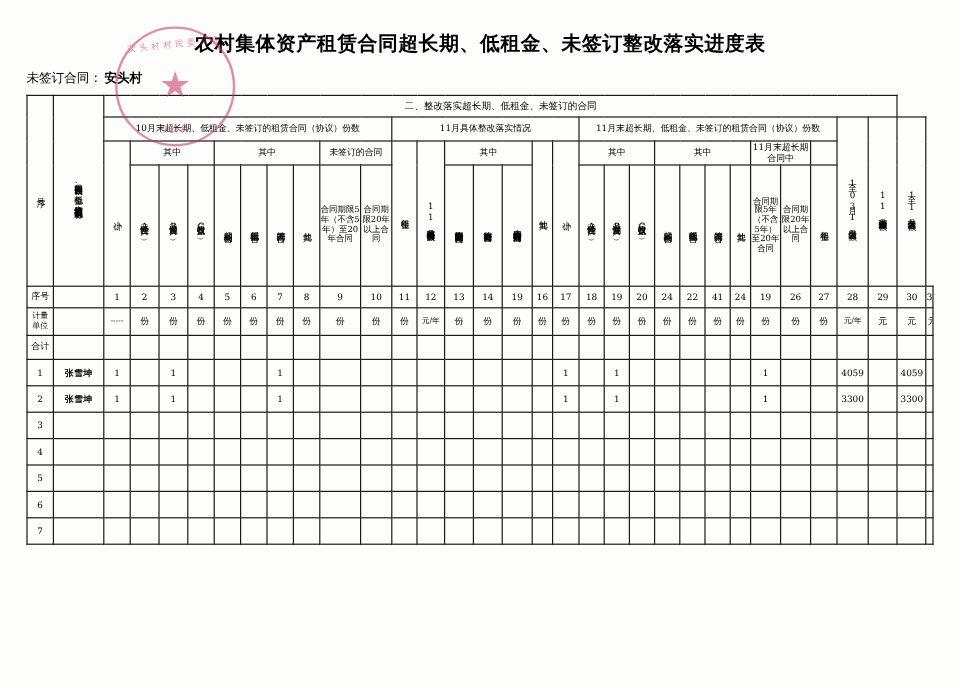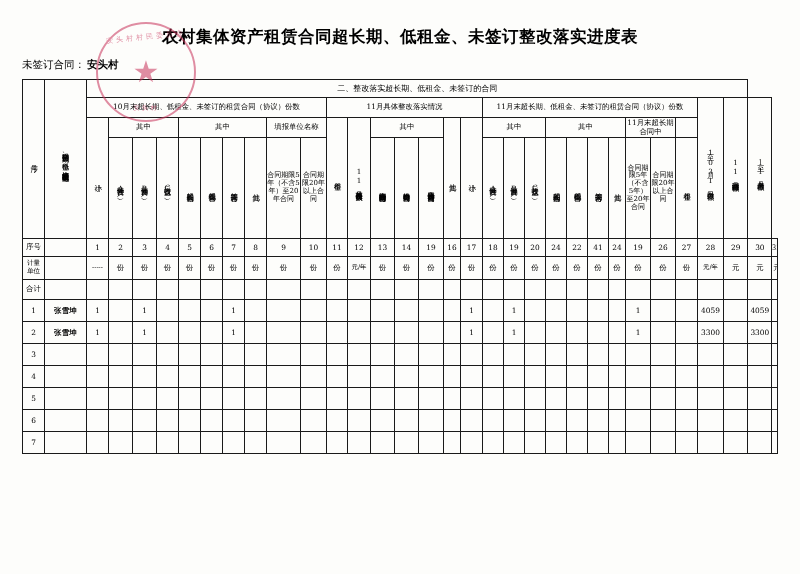--- a/index.html
+++ b/index.html
@@ -111,21 +111,21 @@
     text-align: center;
     vertical-align: middle;
     font-size: 7.4px;
     line-height: 1.04;
     padding: 0;
     overflow: hidden;
   }
   td.outer-top { border-top-width: 1.6px; }
   td.outer-bot { border-bottom-width: 1.6px; }
   td.outer-left { border-left-width: 1.6px; }
-  td.outer-right { border-right-width: 1.6px; font-family: Liberation Serif, serif; }
+  td.outer-right { border-right-width: 1.6px; }
 
   
   .vtx {
     display: block;
     writing-mode: vertical-rl;
     text-orientation: upright;
     margin: 0 auto;
     letter-spacing: 0.4px;
     line-height: 1.12;
     font-size: 7.4px;
@@ -270,21 +270,21 @@
         <td rowspan="2">
           <span class="vtx">小计</span>
         </td>
         <td colspan="3" style="height:18px">
           <span class="hz">其中</span>
         </td>
         <td colspan="4">
           <span class="hz">其中</span>
         </td>
         <td colspan="2">
-          <span class="hz">填报单位名称</span>
+          <span class="hz">未签订的合同</span>
         </td>
         <td rowspan="2">
           <span class="vtx">年租金</span>
         </td>
 
         <td rowspan="2">
           <span class="vtx-wide">11月整改落实合同份数</span>
         </td>
         <td colspan="3">
           <span class="hz">其中</span>

